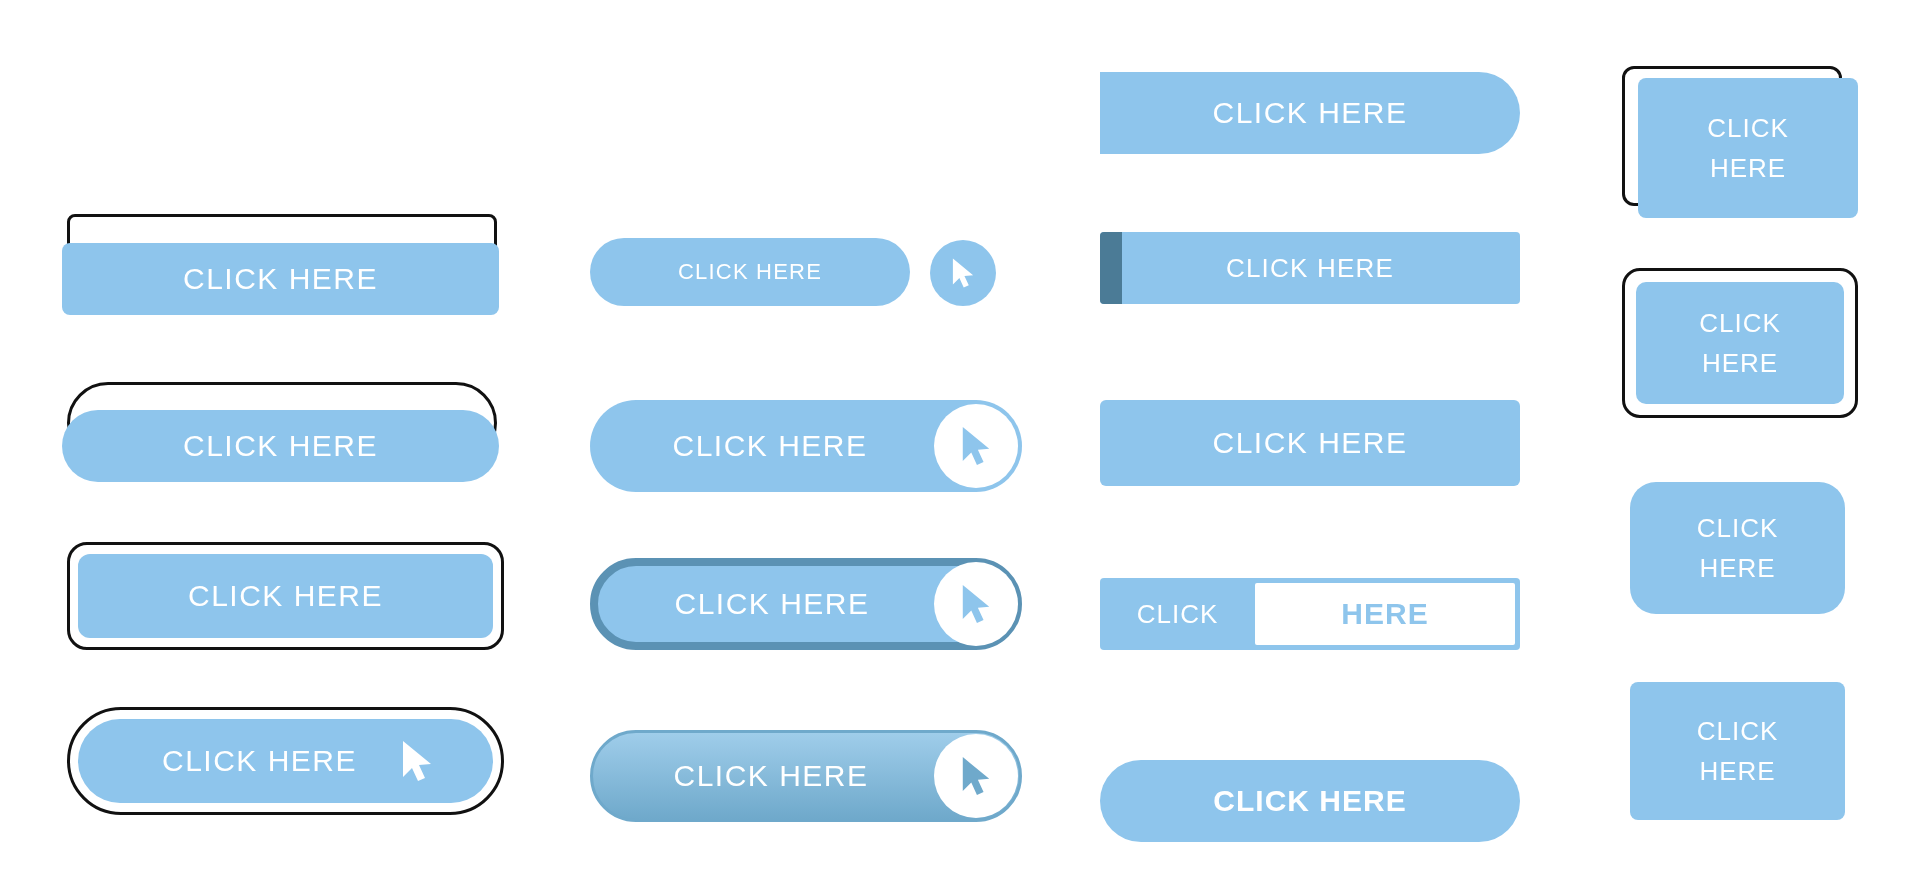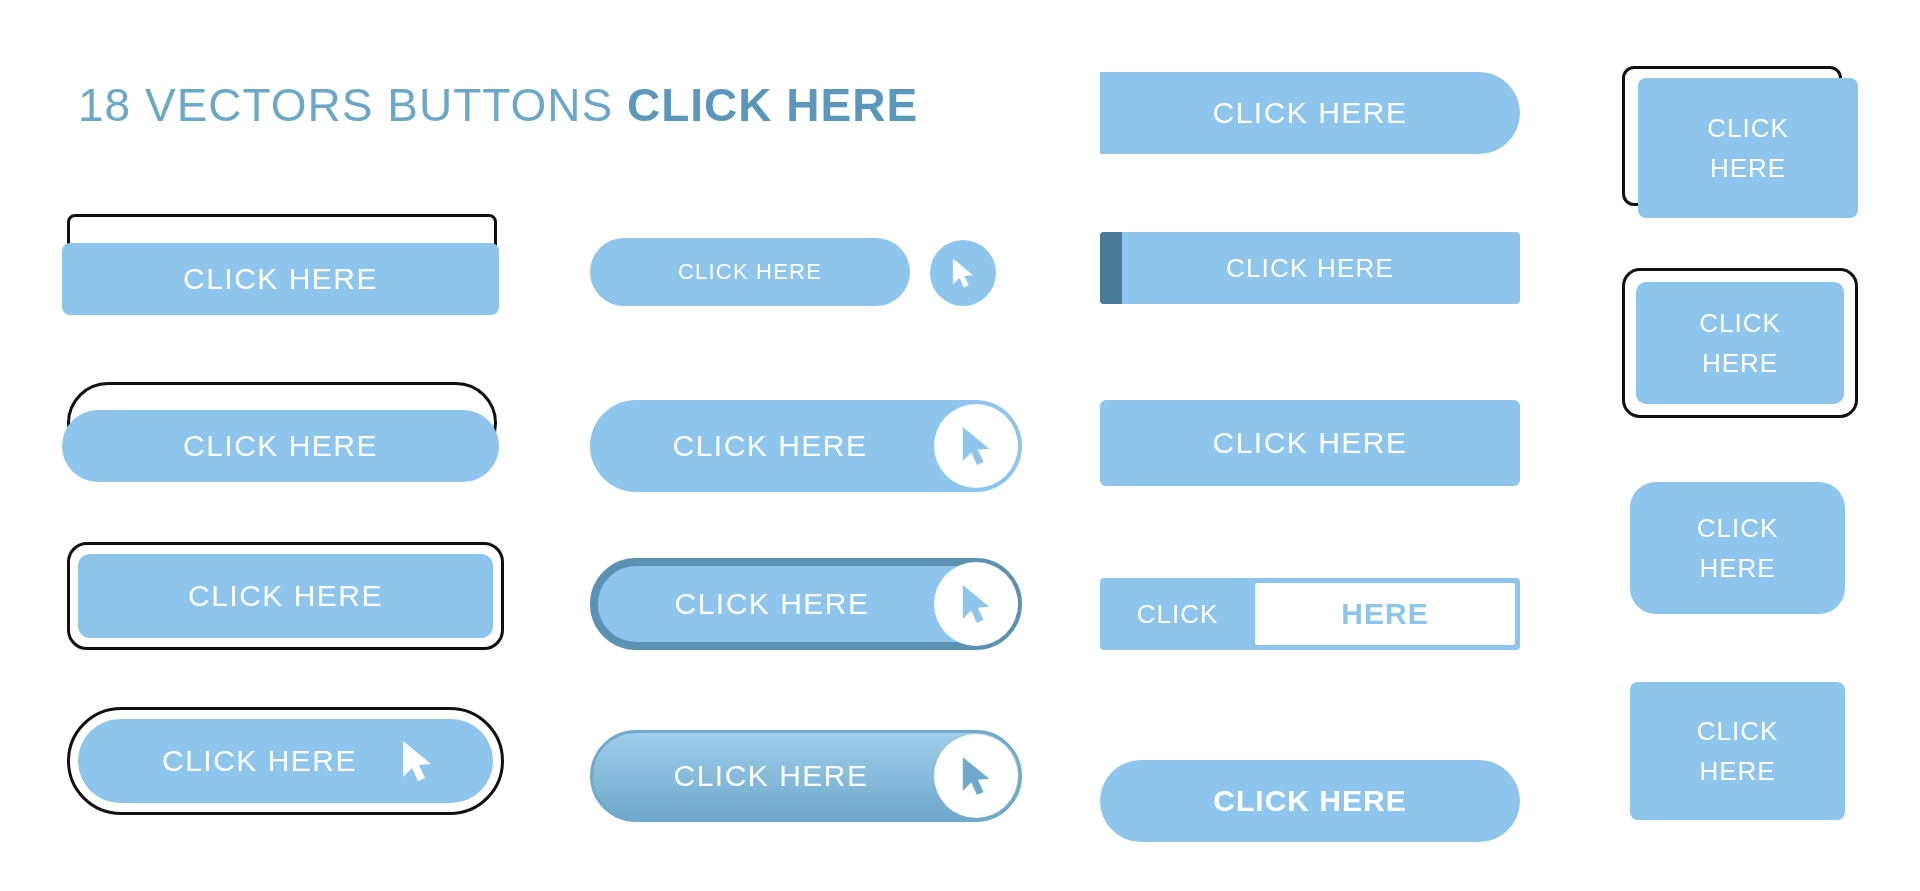--- a/index.html
+++ b/index.html
@@ -39,23 +39,20 @@
     display:flex;align-items:center;justify-content:center;
   }
   .curcircle.blue{background:#8ec5ec;}
   .cursor-svg{display:block;}
 </style>
 </head>
 <body>
 
 <div class="stage">
 
-  <div id="title">
-    <span>18 VECTORS BUTTONS </span><span class="bold">CLICK HERE</span>
-  </div>
 
   <div class="outline" style="left:67px;top:214px;width:430px;height:82px;border-radius:8px;"></div>
   <div class="btn" style="left:62px;top:243px;width:437px;height:72px;border-radius:8px;font-size:30px;letter-spacing:1.5px;">
     <span class="lbl">CLICK HERE</span>
   </div>
 
   <div class="outline" style="left:67px;top:382px;width:430px;height:82px;border-radius:41px;"></div>
   <div class="btn" style="left:62px;top:410px;width:437px;height:72px;border-radius:36px;font-size:30px;letter-spacing:1.5px;">
     <span class="lbl">CLICK HERE</span>
   </div>

